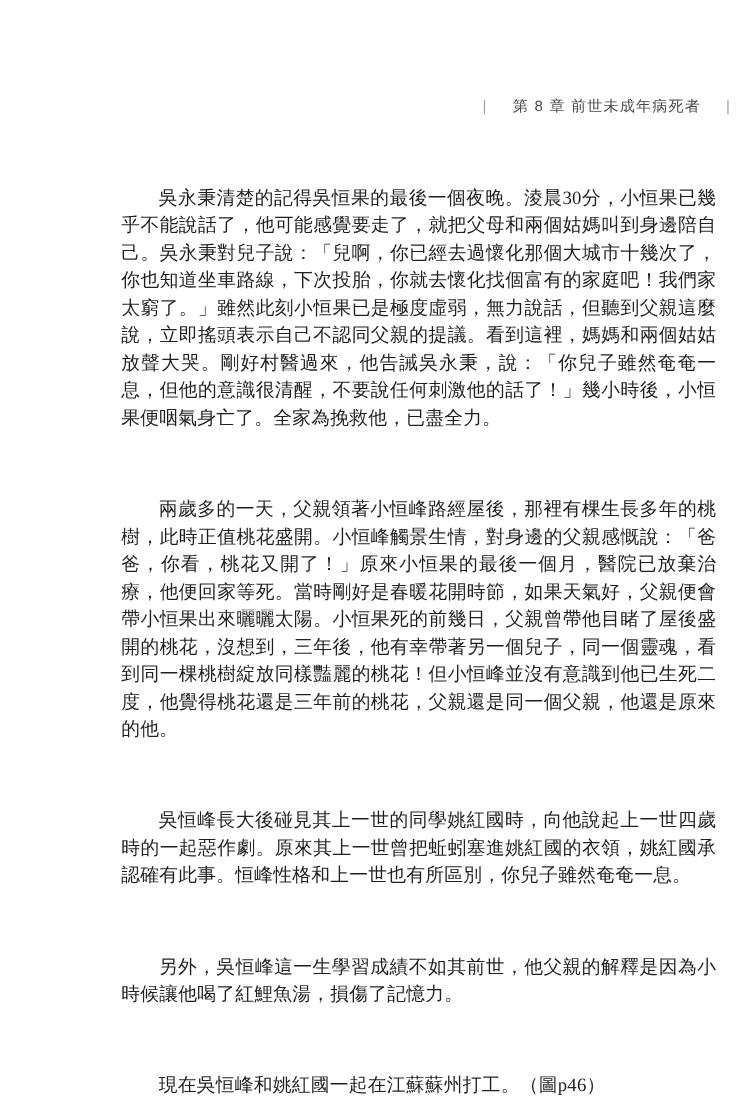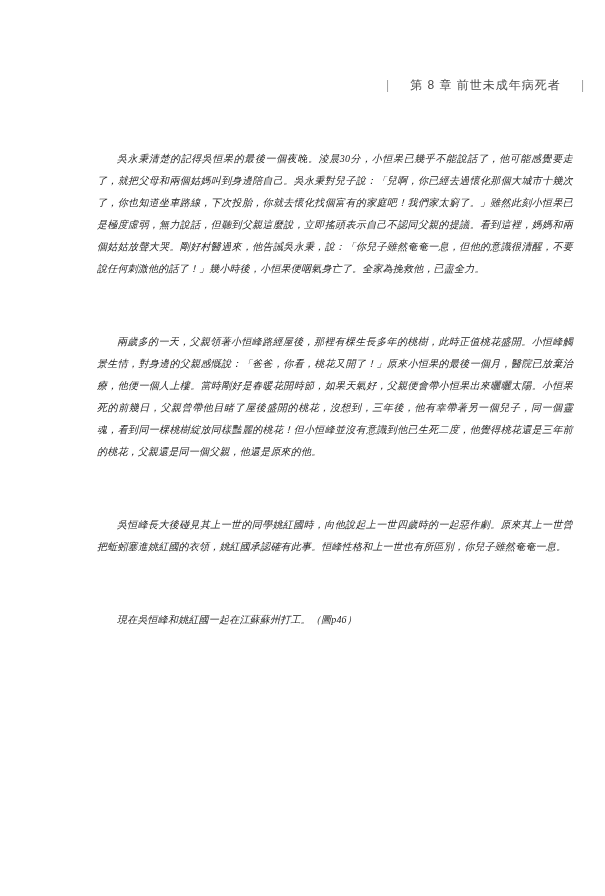--- a/index.html
+++ b/index.html
@@ -37,28 +37,27 @@
     padding: 0 4px;
     font-size: 12px;
   }
   .body-text {
     position: absolute;
     top: 84px;
     left: 33px;
     right: 32px;
   }
   .body-text p {
-    font-size: 10px;
+    font-size: 15px;
     line-height: 22px;
     color: var(--body-text);
     text-align: justify;
     text-indent: 2em;
     margin: 0 0 19px 0;
     letter-spacing: 0.2px;
-    font-style: italic;
   }
   .page-number {
     position: absolute;
     bottom: 24px;
     left: 0;
     width: 100%;
     text-align: right;
     font-family: "Liberation Sans", "DejaVu Sans", sans-serif;
     font-size: 17px;
     color: var(--page-number);
@@ -69,20 +68,21 @@
 <body>
 
 <div class="page">
 
   <div class="running-header">
     <span class="hbar">|</span><span class="htitle">第 8 章 前世未成年病死者</span><span class="hbar">|</span>
   </div>
 
   <div class="body-text">
     <p>吳永秉清楚的記得吳恒果的最後一個夜晚。淩晨30分，小恒果已幾乎不能說話了，他可能感覺要走了，就把父母和兩個姑媽叫到身邊陪自己。吳永秉對兒子說：「兒啊，你已經去過懷化那個大城市十幾次了，你也知道坐車路線，下次投胎，你就去懷化找個富有的家庭吧！我們家太窮了。」雖然此刻小恒果已是極度虛弱，無力說話，但聽到父親這麼說，立即搖頭表示自己不認同父親的提議。看到這裡，媽媽和兩個姑姑放聲大哭。剛好村醫過來，他告誡吳永秉，說：「你兒子雖然奄奄一息，但他的意識很清醒，不要說任何刺激他的話了！」幾小時後，小恒果便咽氣身亡了。全家為挽救他，已盡全力。</p>
-    <p>兩歲多的一天，父親領著小恒峰路經屋後，那裡有棵生長多年的桃樹，此時正值桃花盛開。小恒峰觸景生情，對身邊的父親感慨說：「爸爸，你看，桃花又開了！」原來小恒果的最後一個月，醫院已放棄治療，他便一個人上樓。當時剛好是春暖花開時節，如果天氣好，父親便會帶小恒果出來曬曬太陽。小恒果死的前幾日，父親曾帶他目睹了屋後盛開的桃花，沒想到，三年後，他有幸帶著另一個兒子，同一個靈魂，看到同一棵桃樹綻放同樣豔麗的桃花！但小恒峰並沒有意識到他已生死二度，他覺得桃花還是三年前的桃花，父親還是同一個父親，他還是原來的他。</p>
+    <p>兩歲多的一天，父親領著小恒峰路經屋後，那裡有棵生長多年的桃樹，此時正值桃花盛開。小恒峰觸景生情，對身邊的父親感慨說：「爸爸，你看，桃花又開了！」原來小恒果的最後一個月，醫院已放棄治療，他便回家等死。當時剛好是春暖花開時節，如果天氣好，父親便會帶小恒果出來曬曬太陽。小恒果死的前幾日，父親曾帶他目睹了屋後盛開的桃花，沒想到，三年後，他有幸帶著另一個兒子，同一個靈魂，看到同一棵桃樹綻放同樣豔麗的桃花！但小恒峰並沒有意識到他已生死二度，他覺得桃花還是三年前的桃花，父親還是同一個父親，他還是原來的他。</p>
     <p>吳恒峰長大後碰見其上一世的同學姚紅國時，向他說起上一世四歲時的一起惡作劇。原來其上一世曾把蚯蚓塞進姚紅國的衣領，姚紅國承認確有此事。恒峰性格和上一世也有所區別，你兒子雖然奄奄一息。</p>
+    <p>另外，吳恒峰這一生學習成績不如其前世，他父親的解釋是因為小時候讓他喝了紅鯉魚湯，損傷了記憶力。</p>
     <p>現在吳恒峰和姚紅國一起在江蘇蘇州打工。（圖p46）</p>
   </div>
 
   <div class="page-number">209</div>
 
 </div>
 
 </body></html>

